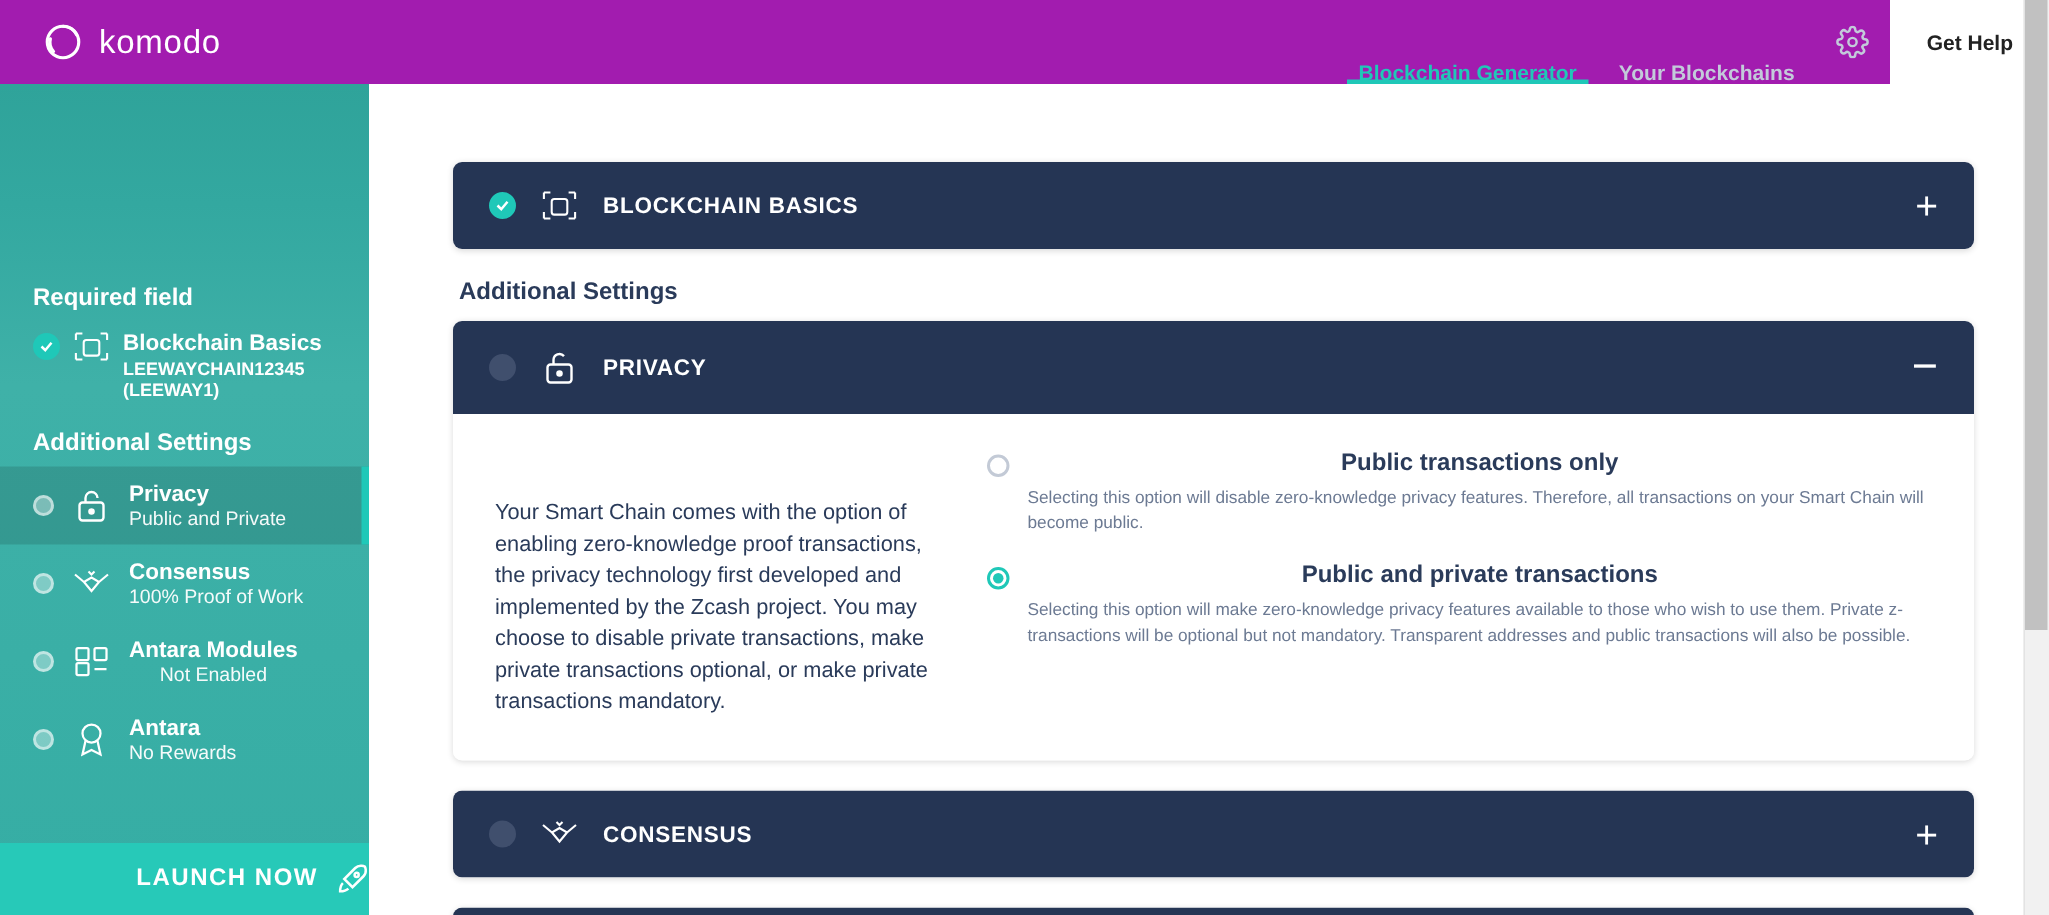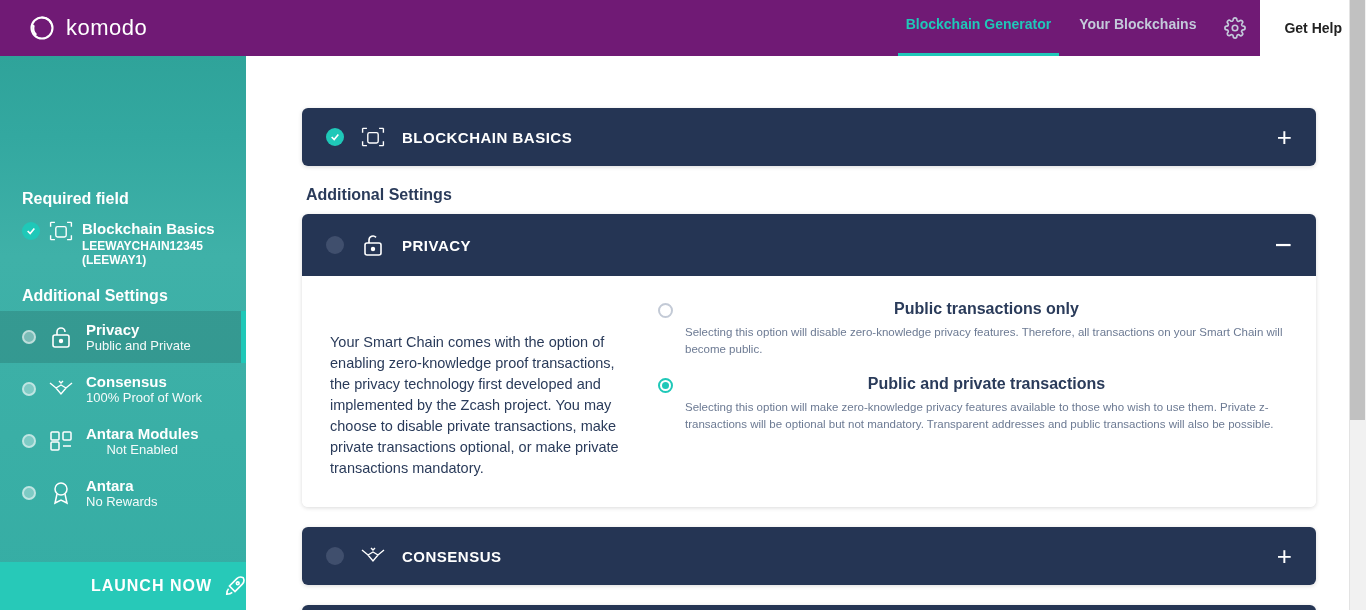--- a/index.html
+++ b/index.html
@@ -1,21 +1,21 @@
 <!DOCTYPE html>
 <html><head>
 <meta charset="utf-8">
 <style>
 * { margin:0; padding:0; box-sizing:border-box; font-family:"Segoe UI",Arial,sans-serif; }
 html,body { width:1366px; height:610px; overflow:hidden; background:#fff; }
-.topbar { height:56px; background:#701a75; display:flex; align-items:center; padding:0 0 0 28px; color:#fff; }
+.topbar { height:56px; background:#a21caf; display:flex; align-items:center; padding:0 0 0 28px; color:#fff; }
 .logo { display:flex; align-items:center; gap:10px; font-size:22px; font-weight:500; letter-spacing:0.5px; }
 .logo svg { width:28px; height:28px; }
 .topnav { margin-left:auto; display:flex; align-items:stretch; height:100%; }
-.topnav-item { display:flex; align-items:flex-start; padding:16px 14px; font-size:14px; font-weight:700; color:#c3cada; cursor:pointer; position:relative; }
+.topnav-item { display:flex; align-items:flex-end; padding:0 14px; font-size:14px; font-weight:700; color:#c3cada; cursor:pointer; position:relative; }
 .topnav-item.active { color:#1fc8b8; }
 .topnav-item.active::after { content:""; position:absolute; left:6px; right:6px; bottom:0; height:3px; background:#1fc8b8; }
 .topnav-gear { display:flex; align-items:center; padding:0 14px; cursor:pointer; }
 .topnav-help { background:#fff; color:#222; display:flex; align-items:center; padding:0 24px; font-size:14px; font-weight:700; height:100%; cursor:pointer; }
 
 .page { display:flex; height:554px; }
 .sidebar { width:246px; background:linear-gradient(180deg,#2fa39a 0%, #33a8a0 80px, #3fb1a8 200px, #35ada4 560px, #2bb5a8 100%); color:#fff; display:flex; flex-direction:column; position:relative; }
 .side-pad { padding:24px 30px 0 22px; }
 .side-label { font-size:16px; font-weight:600; color:#fff; margin-top:110px; }
 .side-additional { font-size:16px; font-weight:600; margin:20px 0 6px 22px; color:#fff; }

